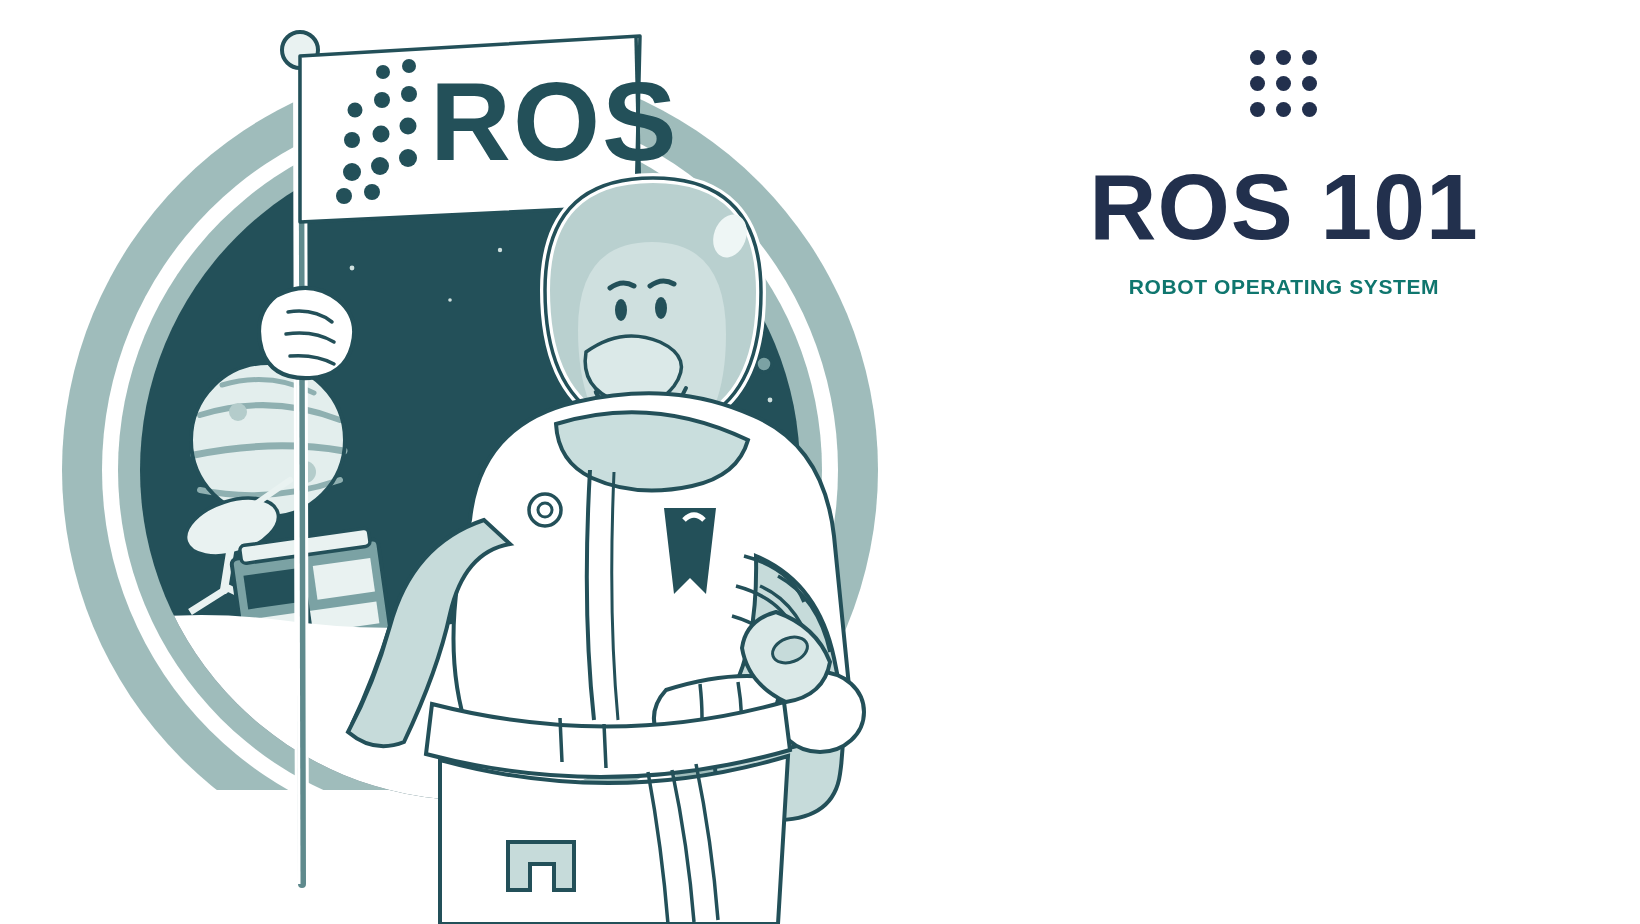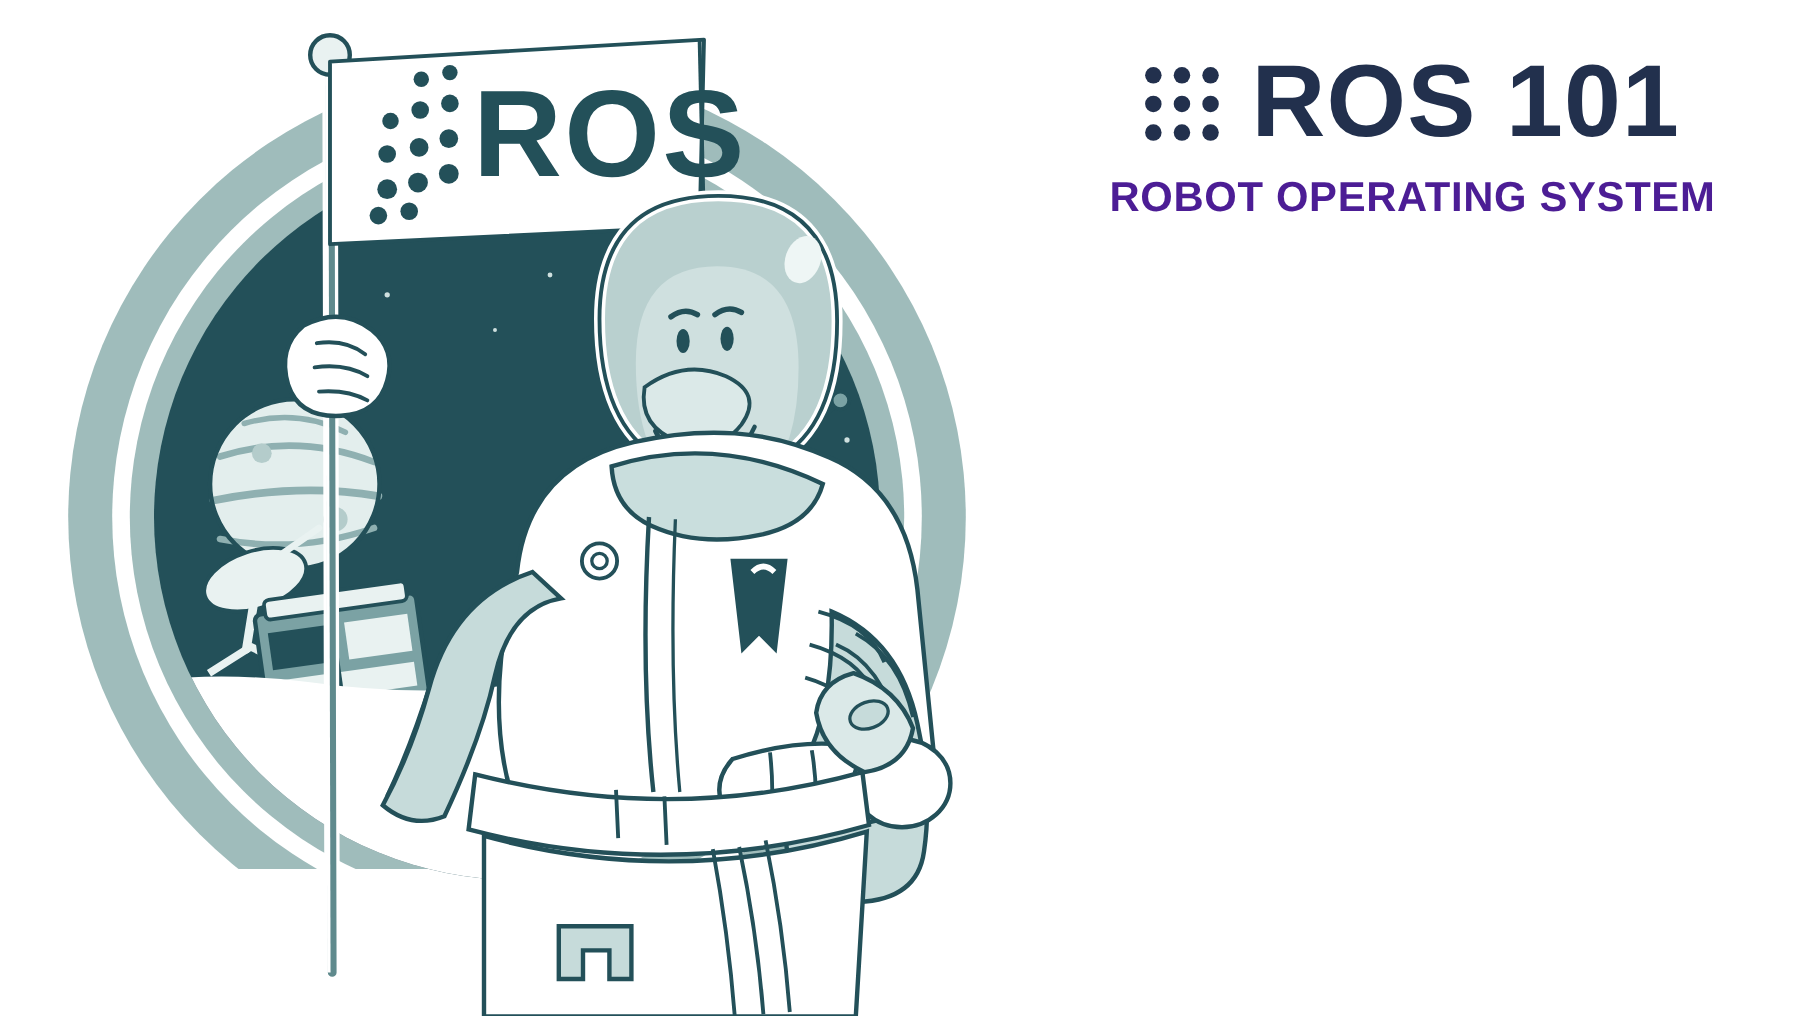--- a/index.html
+++ b/index.html
@@ -54,23 +54,24 @@
 
   .brand-block {
     margin-top: 46px;
     width: 100%;
     display: flex;
     flex-direction: column;
     align-items: center;
   }
   .brand-row {
     display: flex;
+    flex-direction: column;
     align-items: center;
     justify-content: center;
-    gap: 30px;
+    gap: 44px;
   }
   .dot-grid {
     display: grid;
     grid-template-columns: repeat(3, 15px);
     grid-template-rows: repeat(3, 15px);
     gap: 11px;
     margin-top: 4px;
   }
   .dot-grid span {
     display: block;
@@ -84,24 +85,24 @@
     font-weight: bold;
     font-size: 93px;
     line-height: 1;
     letter-spacing: 1px;
     color: #22304d;
     white-space: nowrap;
   }
   .brand-subtitle {
     font-family: "Liberation Sans", sans-serif;
     font-weight: bold;
-    font-size: 38px;
+    font-size: 21px;
     line-height: 1;
     letter-spacing: 0.6px;
-    color: #4c1d95;
+    color: #0f766e;
     margin-top: 22px;
     text-align: center;
     white-space: nowrap;
   }
 
   .lesson-title {
     margin-top: 92px;
     width: 100%;
     text-align: center;
     color: #3f82b7;

